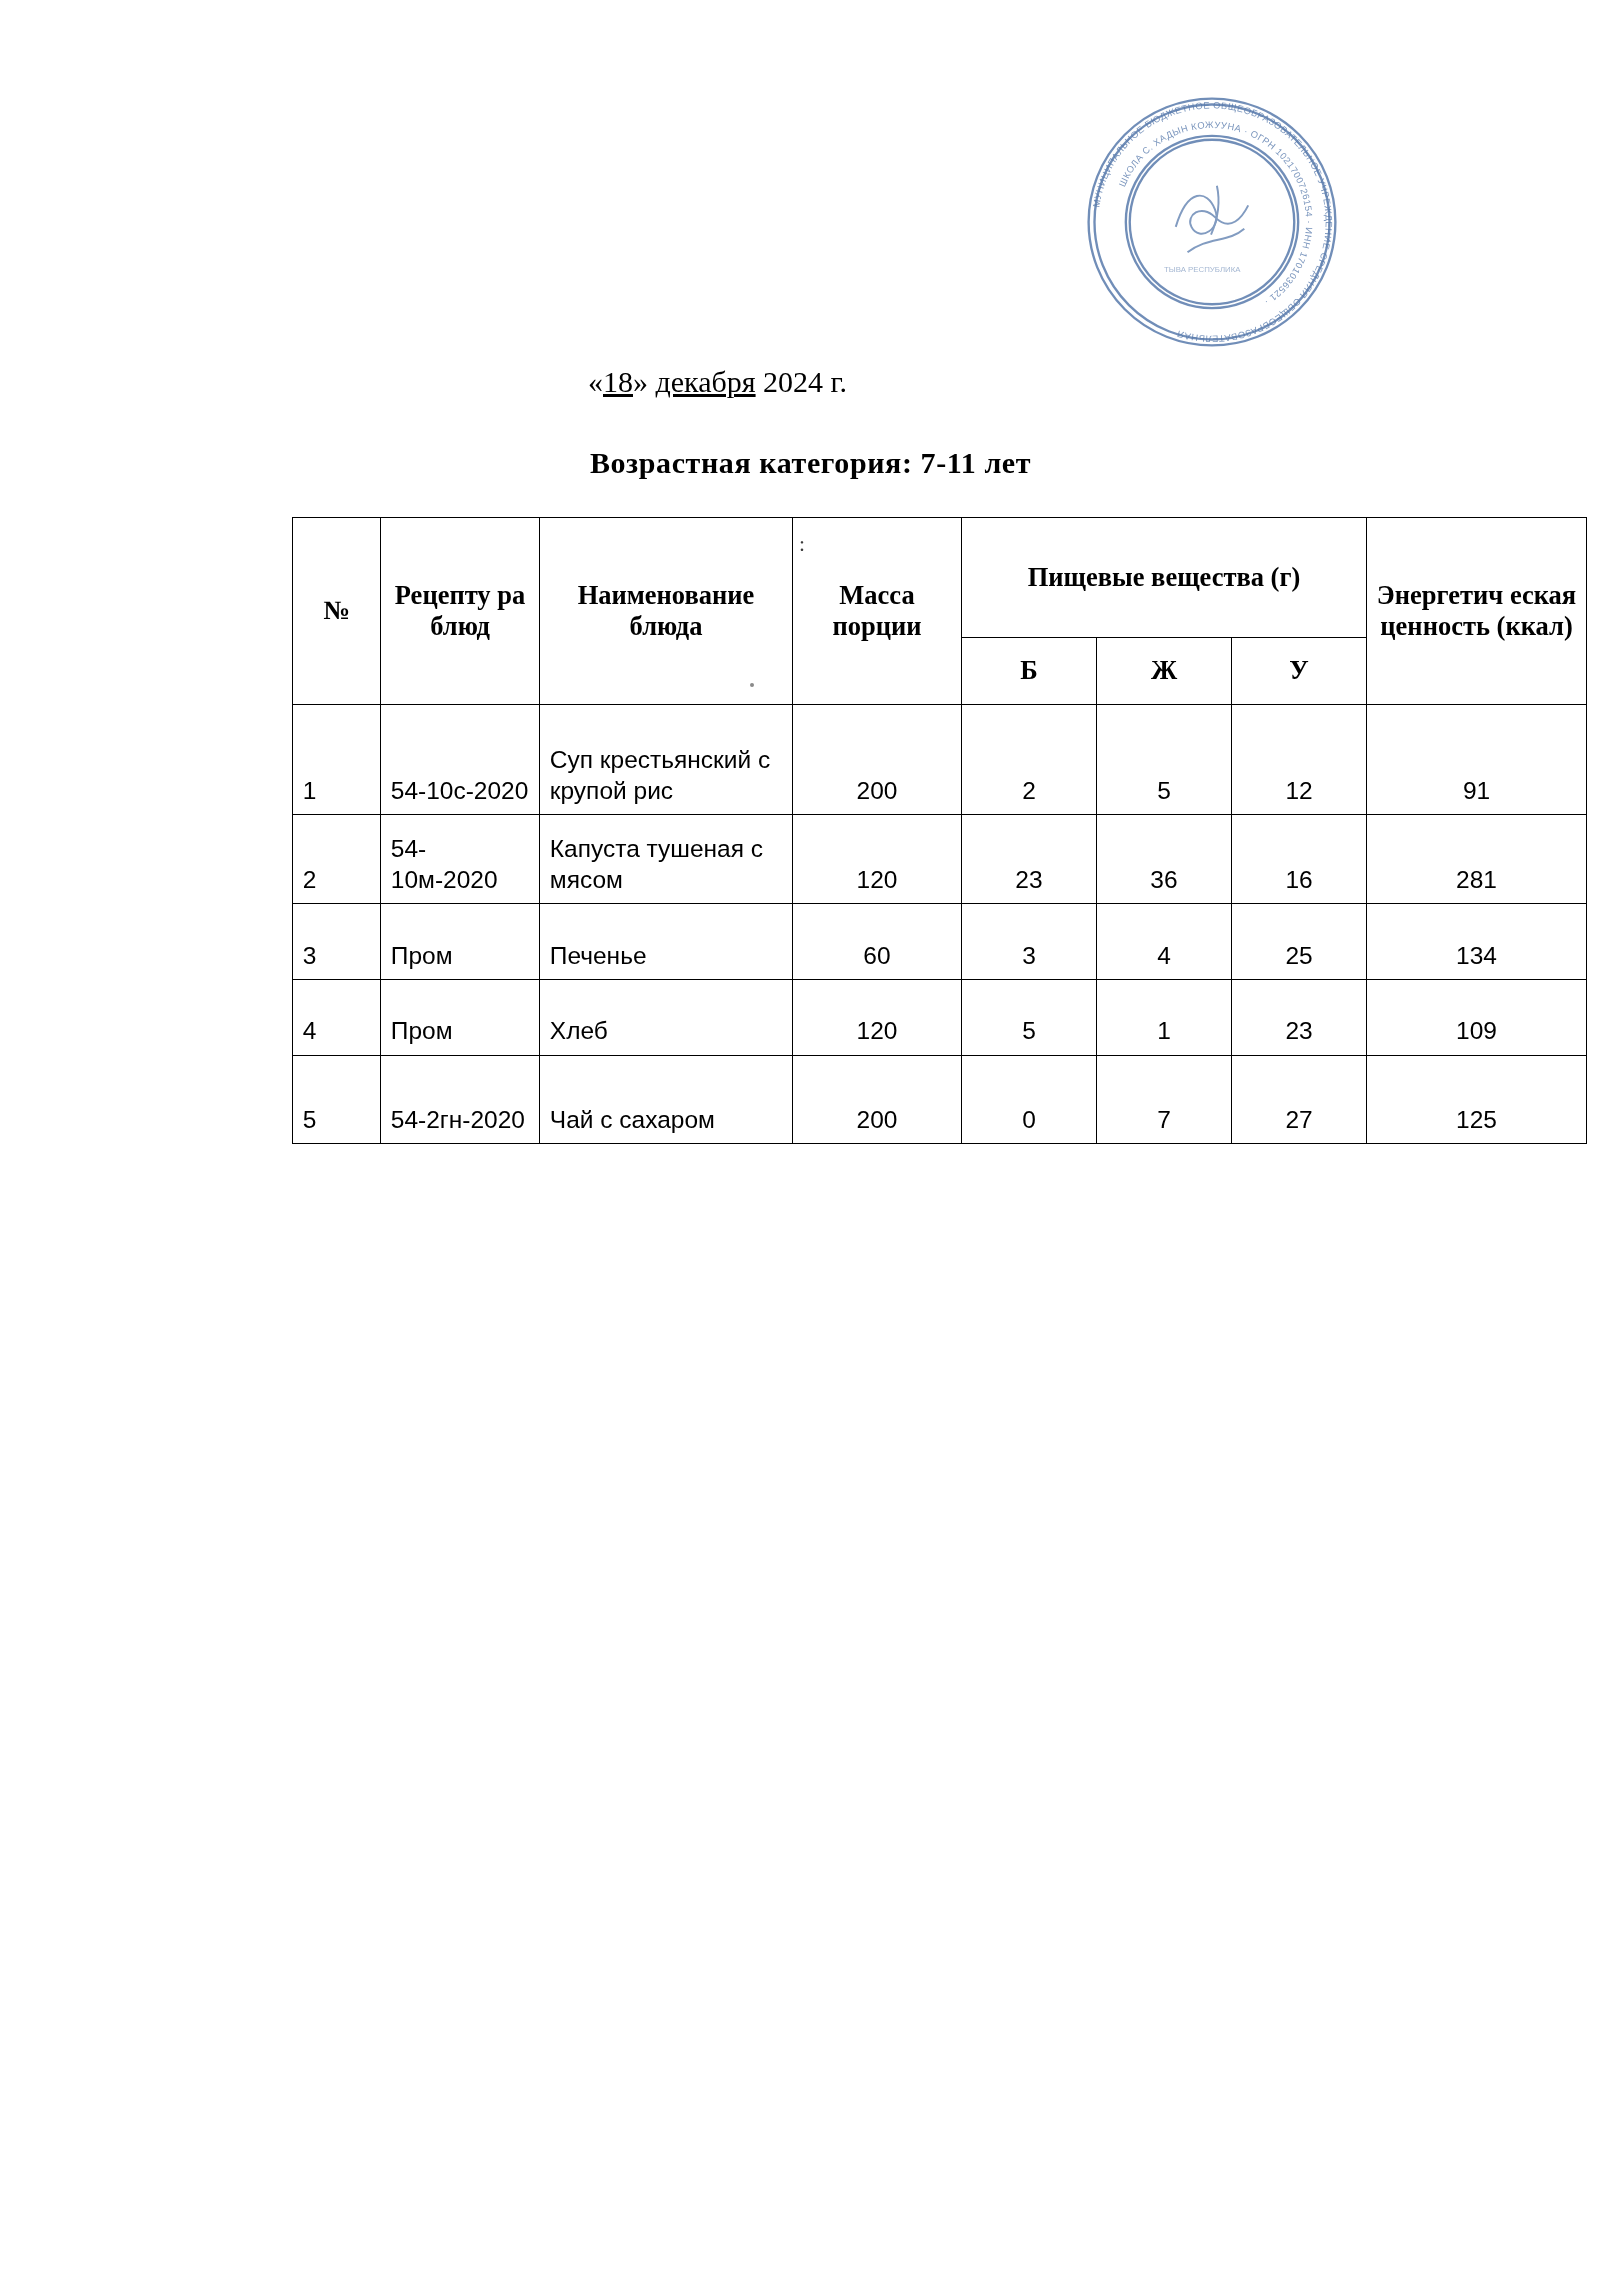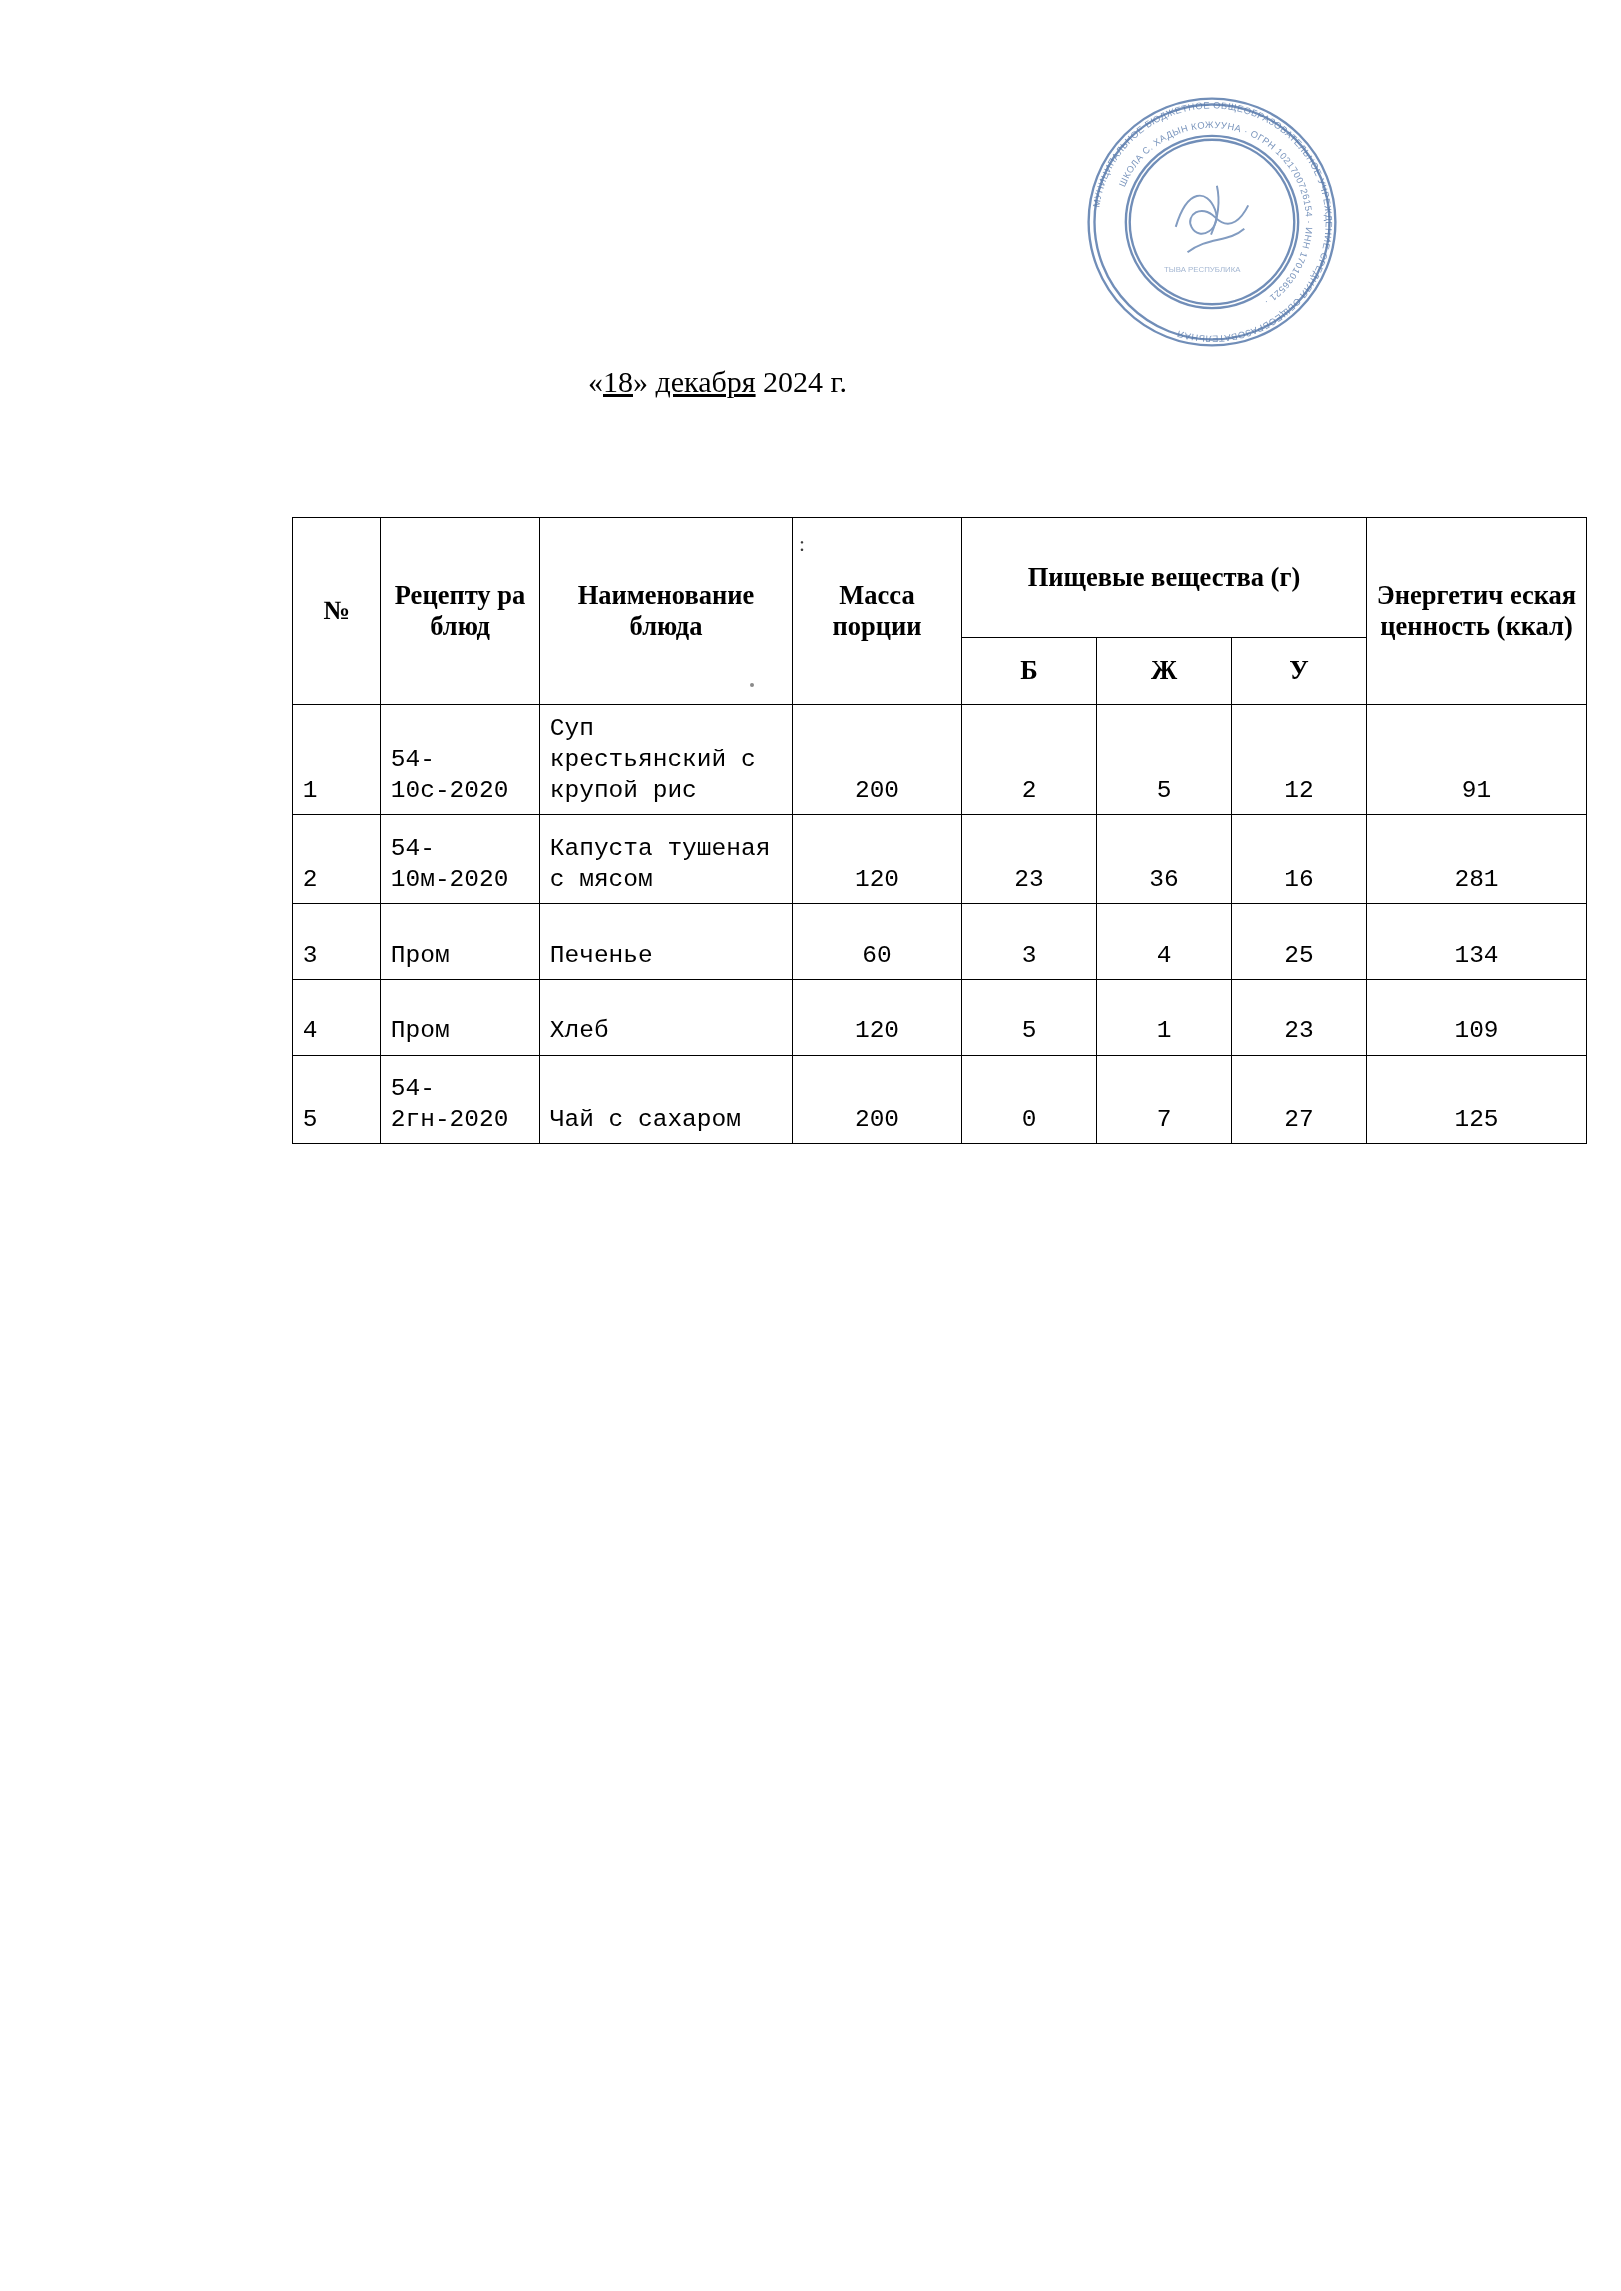--- a/index.html
+++ b/index.html
@@ -116,21 +116,21 @@
   .col-b { width: 135px; }
   .col-zh { width: 135px; }
   .col-u { width: 135px; }
   .col-energy { width: 220px; }
 
   .hdr-tall { height: 174px; }
   .hdr-sub { height: 54px; }
 
   
   table.menu td {
-    font-family: Liberation Mono, monospace;
+    font-family: Liberation Sans, sans-serif;
     font-size: 24.5px;
     line-height: 1.28;
     padding: 5.9px 9.8px 7.8px 9.8px;
     margin-top: 13px;
   }
   td.c-num { text-align: left; vertical-align: bottom; padding-left: 15.7px; }
   td.c-rec { text-align: left; vertical-align: bottom; padding-left: 13.7px; border-radius: 23px; }
   td.c-name { text-align: left; vertical-align: bottom; padding-left: 13.7px; }
   td.c-val { text-align: center; vertical-align: bottom; padding-right: 13.7px; }
 
@@ -195,20 +195,21 @@
   </div>
 
 
 
   <div class="title-date">
     <span>«</span><span class="u">18</span><span>»</span>
     <span class="u">декабря</span>
     <span>2024 г.</span>
   </div>
 
+  <div class="title-age">Возрастная категория: 7-11 лет</div>
 
   <div class="artifact-colon">:</div>
   <div class="artifact-dot"></div>
 
   <div class="table-wrap">
     <table class="menu">
       <colgroup>
         <col class="col-num">
           <col class="col-rec">
           <col class="col-name">

